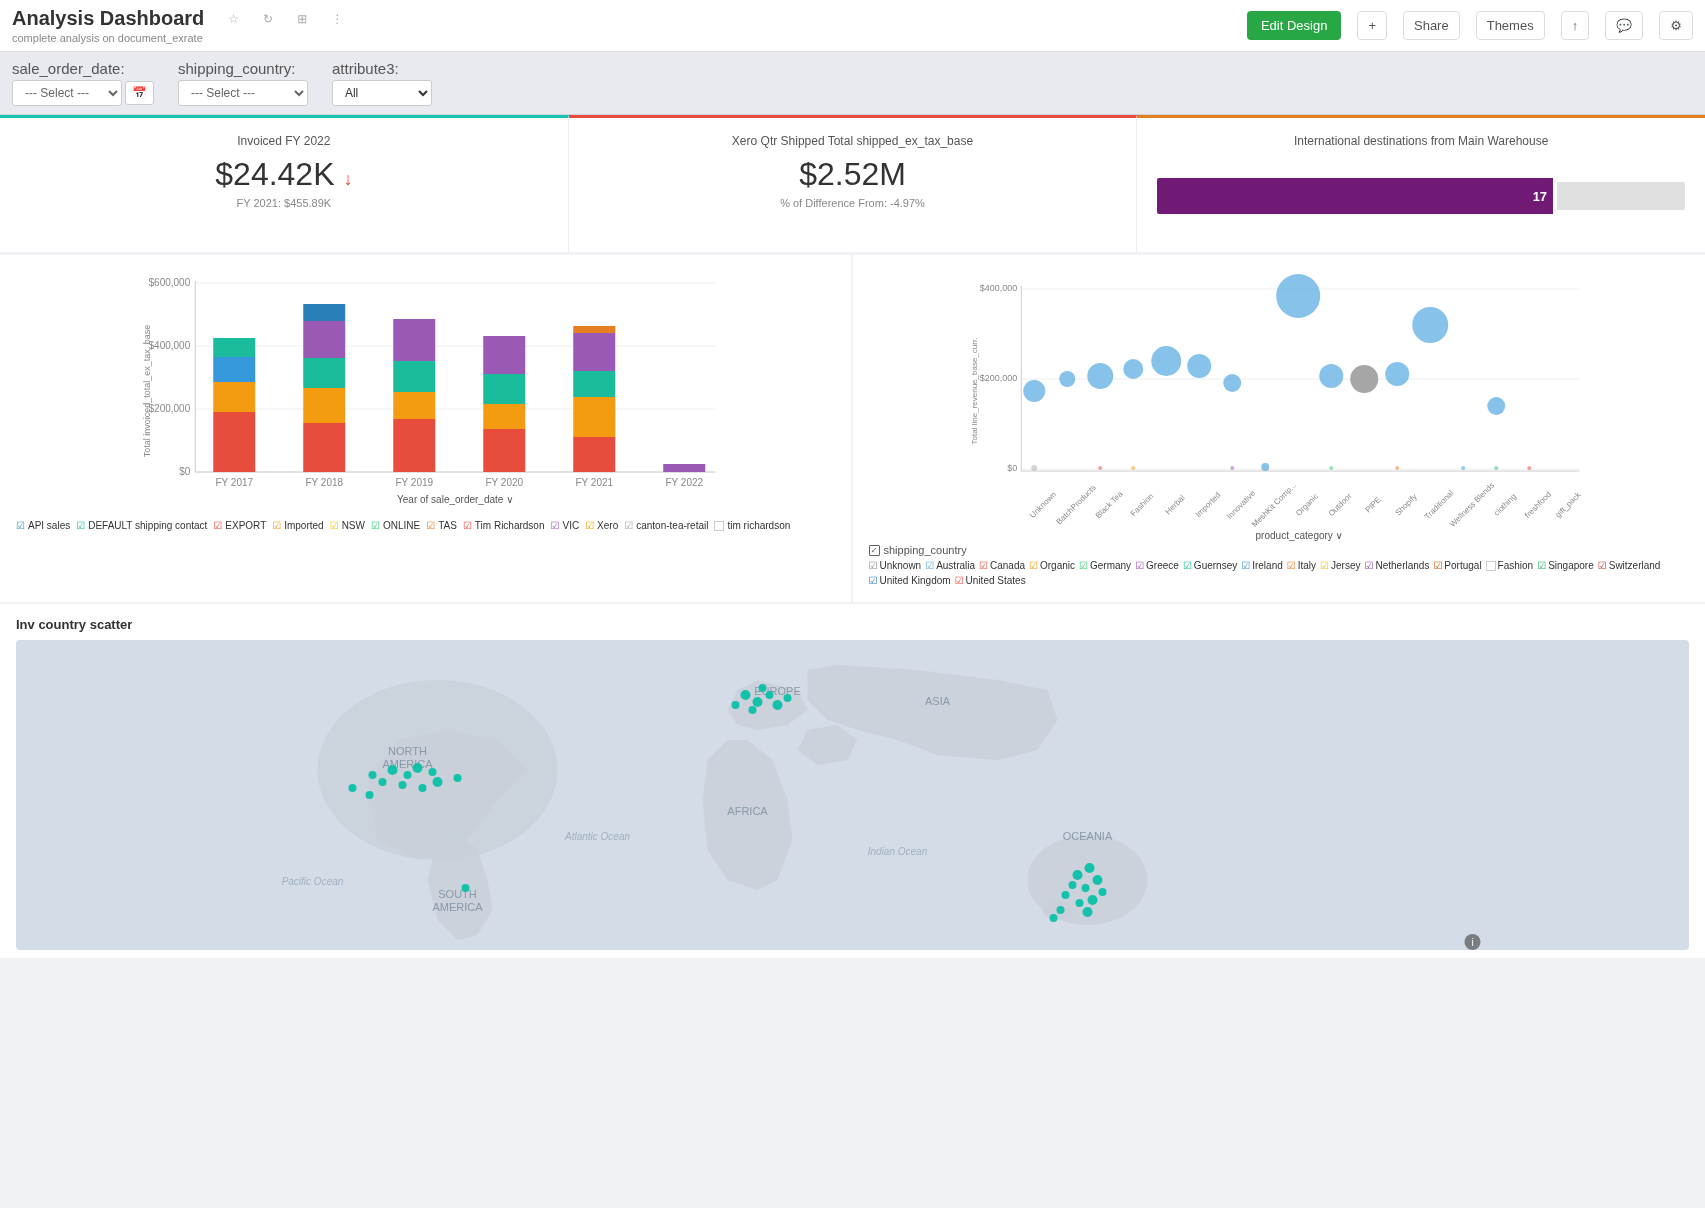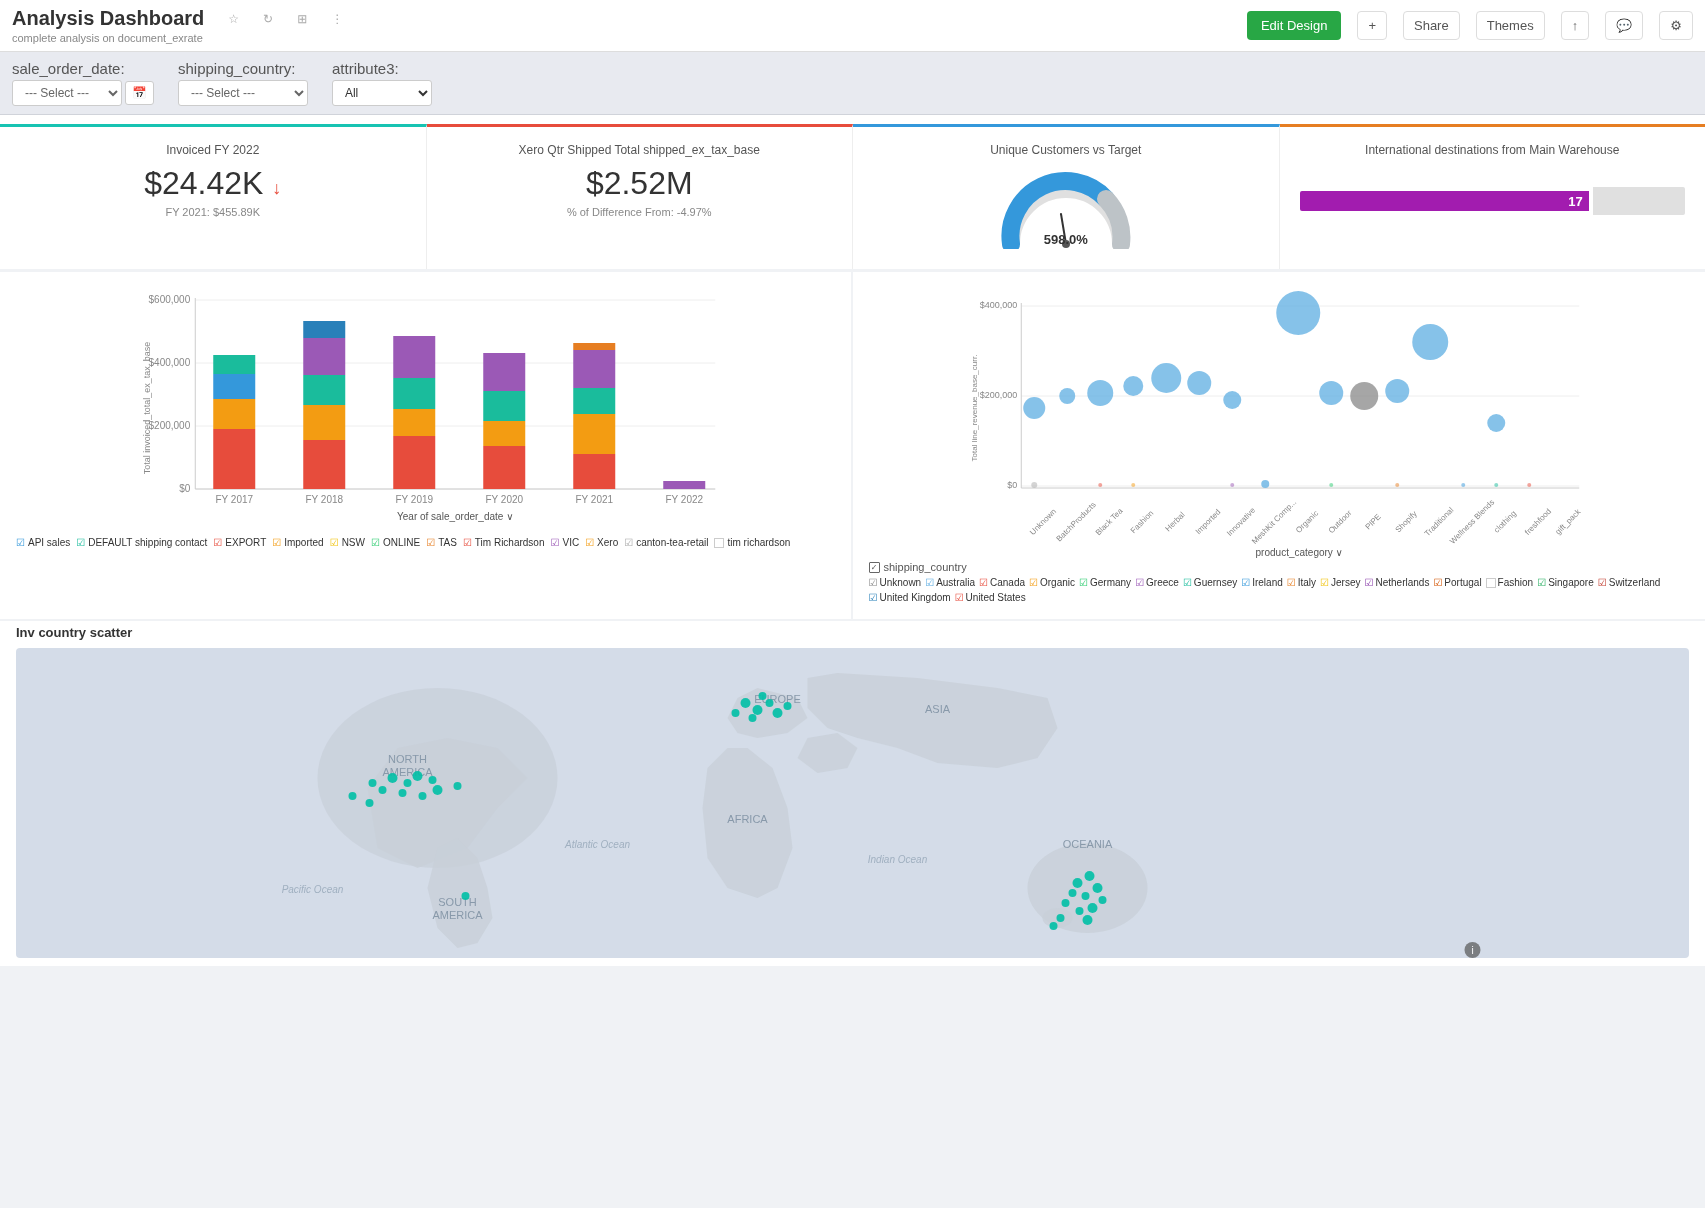--- a/index.html
+++ b/index.html
@@ -18,41 +18,41 @@
     .filters-bar { background: #e8eaf0; padding: 8px 12px; display: flex; gap: 24px; align-items: flex-end; border-bottom: 1px solid #d0d3da; }
     .filter-group { display: flex; flex-direction: column; gap: 3px; }
     .filter-label { font-size: 15px; color: #555; font-weight: 500; }
     .filter-input-row { display: flex; align-items: center; gap: 3px; }
     .filter-select { border: 1px solid #ccc; background: white; padding: 4px 8px; border-radius: 3px; font-size: 12px; color: #666; min-width: 110px; cursor: pointer; }
     .filter-date-btn { border: 1px solid #ccc; background: white; padding: 4px 6px; border-radius: 3px; cursor: pointer; color: #555; font-size: 12px; }
     .filter-select-attr { border: 1px solid #ccc; background: white; padding: 4px 8px; border-radius: 3px; font-size: 12px; color: #333; min-width: 100px; cursor: pointer; }
 
     
     .kpi-row { display: flex; gap: 0; background: white; border-bottom: 3px solid #f0f2f5; }
-    .kpi-card { flex: 1; padding: 16px 20px; border-right: 1px solid #eee; position: relative; margin-top: 9px; }
+    .kpi-card { flex: 1; padding: 16px 20px; border-right: 1px solid #eee; position: relative; }
     .kpi-card:last-child { border-right: none; }
     .kpi-card.border-top-teal { border-top: 3px solid #17c3b2; }
     .kpi-card.border-top-red { border-top: 3px solid #e74c3c; }
     .kpi-card.border-top-blue { border-top: 3px solid #3498db; }
     .kpi-card.border-top-orange { border-top: 3px solid #e67e22; }
     .kpi-title { font-size: 12px; color: #555; text-align: center; margin-bottom: 8px; }
     .kpi-value { font-size: 32px; font-weight: 300; text-align: center; color: #333; }
     .kpi-sub { font-size: 11px; color: #888; text-align: center; margin-top: 4px; }
     .kpi-down { color: #e74c3c; font-size: 18px; }
     .kpi-gauge-container { display: flex; justify-content: center; align-items: center; padding: 4px 0; }
     .kpi-bar-container { padding: 12px 0; }
 
     
     .gauge-wrap { position: relative; width: 140px; height: 80px; overflow: hidden; }
     .gauge-svg { width: 140px; height: 80px; }
     .gauge-value { position: absolute; bottom: 2px; left: 50%; transform: translateX(-50%); font-size: 13px; font-weight: bold; color: #333; }
 
     
     .bar-gauge { display: flex; align-items: center; gap: 4px; margin: 10px 0; }
-    .bar-gauge-fill { background: #a21caf; height: 20px; border-radius: 2px 0 0 2px; display: flex; align-items: center; justify-content: flex-end; padding-right: 6px; color: white; font-size: 13px; font-weight: bold; text-align: center; }
+    .bar-gauge-fill { background: #701a75; height: 36px; border-radius: 2px 0 0 2px; display: flex; align-items: center; justify-content: flex-end; padding-right: 6px; color: white; font-size: 13px; font-weight: bold; text-align: center; }
     .bar-gauge-rest { background: #e0e0e0; height: 28px; flex: 1; border-radius: 0 2px 2px 0; }
 
     
     .charts-row { display: flex; gap: 0; }
 
     
     .chart-panel { background: white; flex: 1; padding: 16px; border-right: 2px solid #f0f2f5; }
     .chart-panel-title { font-size: 13px; font-weight: 600; color: #333; margin-bottom: 12px; }
 
     
@@ -61,21 +61,21 @@
 
     
     .scatter-panel { background: white; flex: 1; padding: 16px; }
     .scatter-title { font-size: 13px; font-weight: 600; color: #333; margin-bottom: 8px; }
 
     
     .country-legend { display: flex; flex-wrap: wrap; gap: 4px; font-size: 10px; margin-top: 4px; }
     .country-item { display: flex; align-items: center; gap: 2px; }
 
     
-    .map-section { background: white; margin-top: 0; padding: 4px 16px 8px; border-top: 2px solid #f0f2f5; }
+    .map-section { background: white; margin-top: 0; padding: 13px 16px 8px; border-top: 2px solid #f0f2f5; }
     .map-title { font-size: 13px; font-weight: 600; color: #333; margin-bottom: 8px; }
     .map-container { background: #d4dce8; border-radius: 4px; height: 310px; position: relative; overflow: hidden; }
 
     
     .shipping-label { font-size: 11px; color: #555; display: flex; align-items: center; gap: 4px; margin-bottom: 4px; }
     .check-small { width: 11px; height: 11px; border: 1px solid #666; border-radius: 1px; display: inline-flex; align-items: center; justify-content: center; font-size: 8px; }
   </style>
 </head>
 <body>
 
@@ -137,39 +137,20 @@
     </div>
     <div class="kpi-sub">FY 2021: $455.89K</div>
   </div>
 
   <div class="kpi-card border-top-red">
     <div class="kpi-title">Xero Qtr Shipped Total shipped_ex_tax_base</div>
     <div class="kpi-value">$2.52M</div>
     <div class="kpi-sub">% of Difference From: -4.97%</div>
   </div>
 
-  <div class="kpi-card border-top-blue">
-    <div class="kpi-title">Unique Customers vs Target</div>
-    <div class="kpi-gauge-container">
-      <div class="gauge-wrap">
-        <svg class="gauge-svg" viewBox="0 0 140 80">
-
-          <path d="M 15 75 A 55 55 0 0 1 125 75" fill="none" stroke="#e0e0e0" stroke-width="18" stroke-linecap="round"></path>
-
-          <path d="M 15 75 A 55 55 0 0 1 110 30" fill="none" stroke="#3498db" stroke-width="18" stroke-linecap="round"></path>
-
-          <path d="M 110 30 A 55 55 0 0 1 125 75" fill="none" stroke="#bdc3c7" stroke-width="18" stroke-linecap="round"></path>
-
-          <line x1="70" y1="75" x2="65" y2="45" stroke="#333" stroke-width="2" stroke-linecap="round"></line>
-          <circle cx="70" cy="75" r="4" fill="#555"></circle>
-        </svg>
-        <div class="gauge-value">598.0%</div>
-      </div>
-    </div>
-  </div>
 
   <div class="kpi-card border-top-orange">
     <div class="kpi-title">International destinations from Main Warehouse</div>
     <div class="kpi-bar-container">
       <div class="bar-gauge">
         <div class="bar-gauge-fill" style="width:75%;">
           <span>17</span>
         </div>
         <div class="bar-gauge-rest"></div>
       </div>

